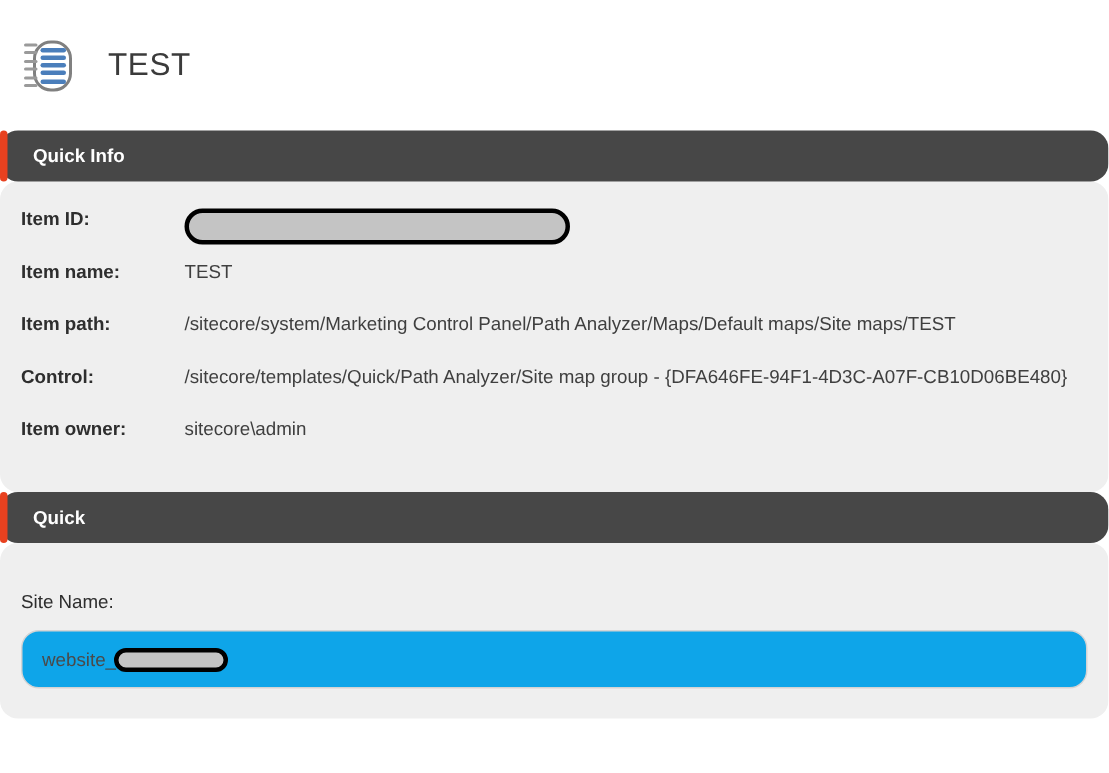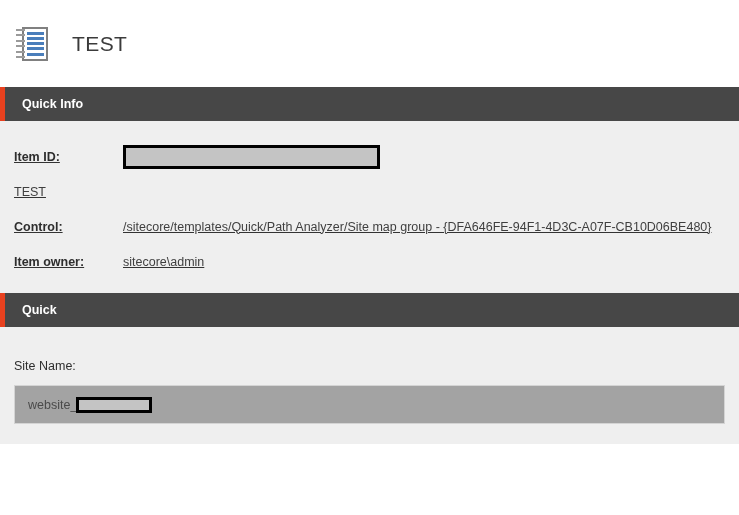--- a/index.html
+++ b/index.html
@@ -1,15 +1,15 @@
 <!DOCTYPE html>
 <html><head>
 <meta charset="utf-8">
 <style>
-  * { box-sizing: border-box; }
+  * { box-sizing: border-box; border-radius: 12px; }
   html, body {
     margin: 0;
     padding: 0;
   }
   body {
     width: 739px;
     height: 515px;
     background: #ffffff;
     font-family: "Liberation Sans", sans-serif;
     color: #333333;
@@ -101,24 +101,22 @@
 
   
   .panel-body {
     background: #efefef;
     padding-top: 18px;
     padding-bottom: 14px;
   }
 
   .info-row {
     display: flex;
-    align-items: center;
     height: 35px;
     padding-left: 14px;
-    text-decoration: underline;
   }
   .info-row .key {
     width: 109px;
     flex: 0 0 109px;
     font-size: 12.5px;
     font-weight: bold;
     color: #2e2e2e;
   }
   .info-row .val {
     font-size: 12.5px;
@@ -151,21 +149,21 @@
     padding-bottom: 20px;
   }
   .field-label {
     font-size: 12.5px;
     color: #2e2e2e;
     padding-left: 14px;
     margin-bottom: 12px;
   }
   .field-input {
     margin: 0 14px 0 14px;
-    background: #a3a3a3;
+    background: #0ea5e9;
     border: 1px solid #d4d4d4;
     height: 39px;
     display: flex;
     align-items: center;
     padding-left: 13px;
     font-size: 12.5px;
     color: #4a4a4a;
   }
   .field-input .typed {
     letter-spacing: 0;
@@ -204,23 +202,28 @@
 <div class="panel-body">
 
   <div class="info-row">
     <div class="key">Item ID:</div>
     <div class="val">
       <span class="redacted id-box"></span>
     </div>
   </div>
 
   <div class="info-row">
+    <div class="key">Item name:</div>
     <div class="val">TEST</div>
   </div>
 
+  <div class="info-row">
+    <div class="key">Item path:</div>
+    <div class="val">/sitecore/system/Marketing Control Panel/Path Analyzer/Maps/Default maps/Site maps/TEST</div>
+  </div>
 
   <div class="info-row">
     <div class="key">Control:</div>
     <div class="val">/sitecore/templates/Quick/Path Analyzer/Site map group - {DFA646FE-94F1-4D3C-A07F-CB10D06BE480}</div>
   </div>
 
 
   <div class="info-row">
     <div class="key">Item owner:</div>
     <div class="val">sitecore\admin</div>

